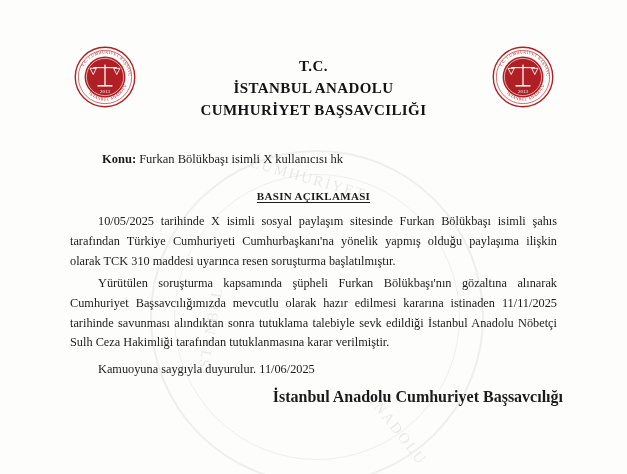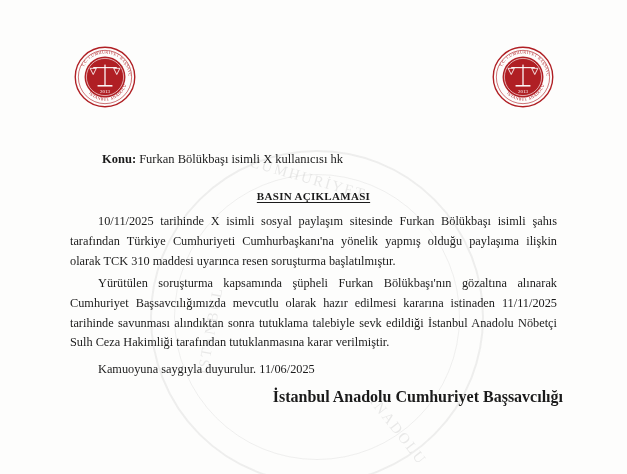--- a/index.html
+++ b/index.html
@@ -195,29 +195,34 @@
       <path id="arcRb" d="M14,52 A36,36 0 0,0 86,52" fill="none"></path>
       <text font-size="6.6" fill="#b01f24" font-family="Liberation Serif, serif" letter-spacing="0.6">
         <textPath href="#arcR" startOffset="14%">T.C. CUMHURİYET BAŞSAVCILIĞI</textPath>
       </text>
       <text font-size="6.6" fill="#b01f24" font-family="Liberation Serif, serif" letter-spacing="0.6">
         <textPath href="#arcRb" startOffset="24%">İSTANBUL ANADOLU</textPath>
       </text>
     </svg>
   </div>
 
+  <div class="header">
+    <div class="line l1">T.C.</div>
+    <div class="line l2">İSTANBUL ANADOLU</div>
+    <div class="line l3">CUMHURİYET BAŞSAVCILIĞI</div>
+  </div>
 
   <div class="subject">
     <span class="label">Konu:</span>
     <span class="value">Furkan Bölükbaşı isimli X kullanıcısı hk</span>
   </div>
 
   <div class="doc-title">BASIN AÇIKLAMASI</div>
 
   <div class="body-text">
-    <p>10/11/2025 tarihinde X isimli sosyal paylaşım sitesinde Furkan Bölükbaşı isimli şahıs tarafından Türkiye Cumhuriyeti Cumhurbaşkanı'na yönelik yapmış olduğu paylaşıma ilişkin olarak TCK 310 maddesi uyarınca resen soruşturma başlatılmıştır.</p>
+    <p>10/05/2025 tarihinde X isimli sosyal paylaşım sitesinde Furkan Bölükbaşı isimli şahıs tarafından Türkiye Cumhuriyeti Cumhurbaşkanı'na yönelik yapmış olduğu paylaşıma ilişkin olarak TCK 310 maddesi uyarınca resen soruşturma başlatılmıştır.</p>
     <p>Yürütülen soruşturma kapsamında şüpheli Furkan Bölükbaşı'nın gözaltına alınarak Cumhuriyet Başsavcılığımızda mevcutlu olarak hazır edilmesi kararına istinaden 11/11/2025 tarihinde savunması alındıktan sonra tutuklama talebiyle sevk edildiği İstanbul Anadolu Nöbetçi Sulh Ceza Hakimliği tarafından tutuklanmasına karar verilmiştir.</p>
     <p class="last">Kamuoyuna saygıyla duyurulur. 11/06/2025</p>
   </div>
 
   <div class="signature">İstanbul Anadolu Cumhuriyet Başsavcılığı</div>
 
 </div>
 
 </body></html>

